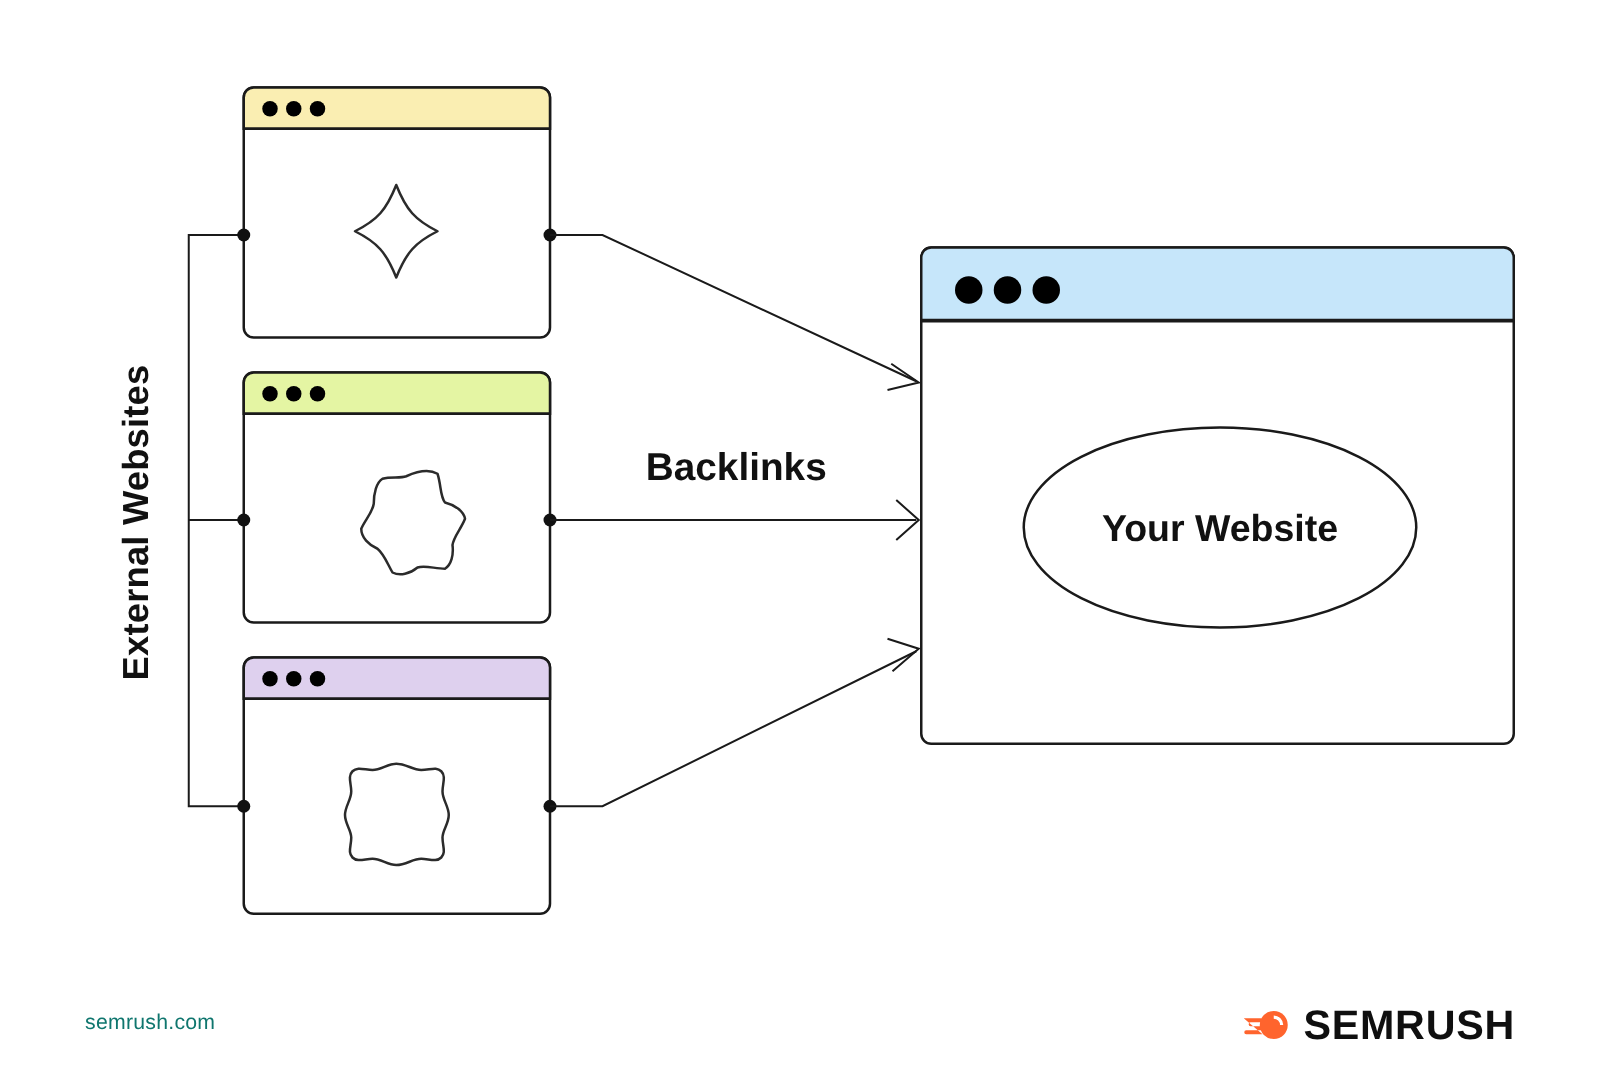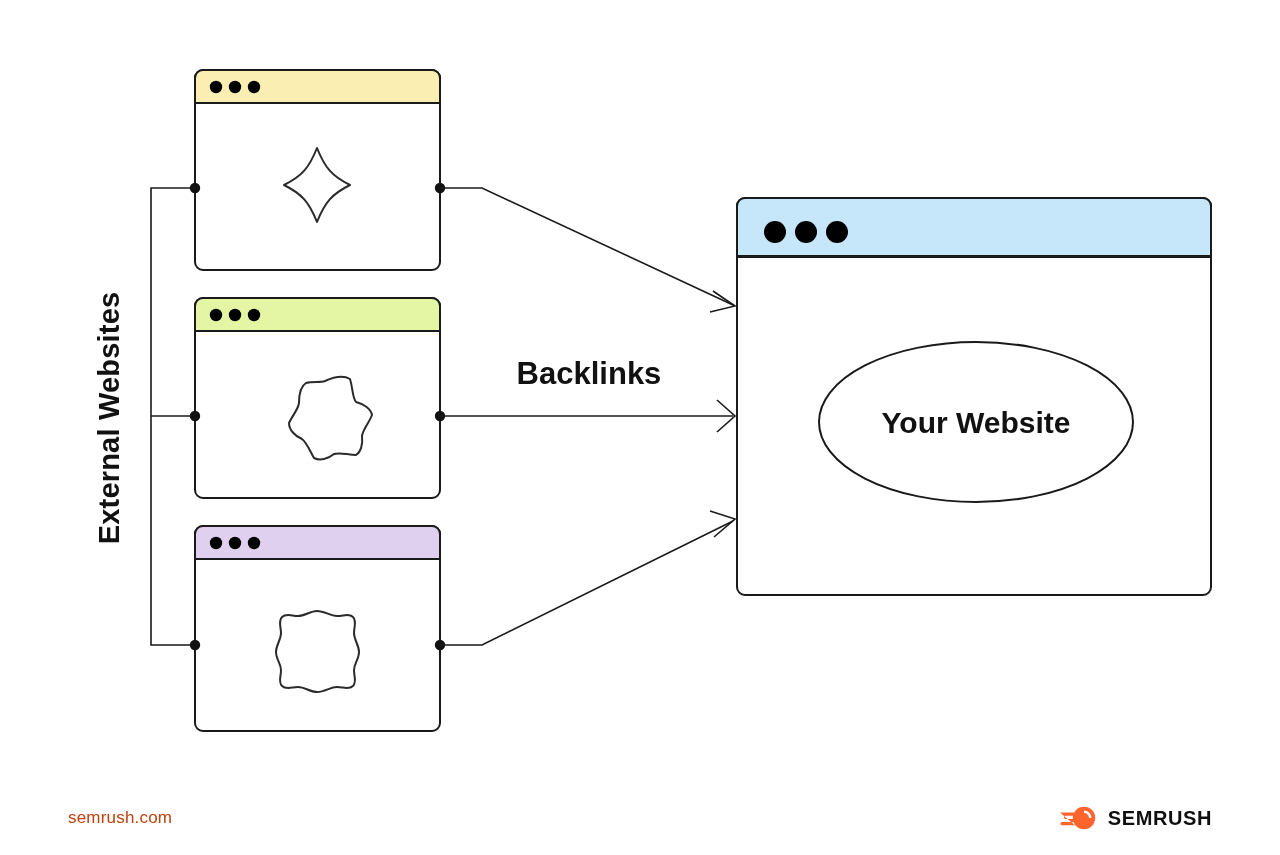--- a/index.html
+++ b/index.html
@@ -86,39 +86,39 @@
     font-size: 30px;
     font-weight: 700;
     fill: #111111;
   }
   #footer-url {
     position: absolute;
     left: 68px;
     top: 808px;
     font-family: "Liberation Sans", sans-serif;
     font-size: 17px;
-    color: #c2410c;
+    color: #0f766e;
     letter-spacing: 0.2px;
   }
   #brand-logo {
     position: absolute;
     right: 68px;
     top: 803px;
     display: flex;
     align-items: center;
     gap: 10px;
   }
   #brand-logo .logo-mark {
     width: 40px;
     height: 30px;
     display: block;
   }
   #brand-logo .logo-word {
     font-family: "Liberation Sans", sans-serif;
-    font-size: 20px;
+    font-size: 33px;
     font-weight: 700;
     color: #0f0f0f;
     letter-spacing: 0.6px;
     line-height: 1;
   }
 </style>
 </head>
 <body>
 
 <div id="diagram-canvas">

